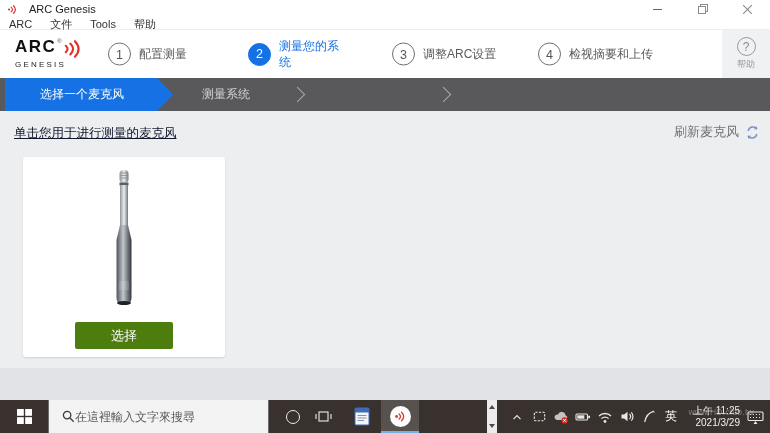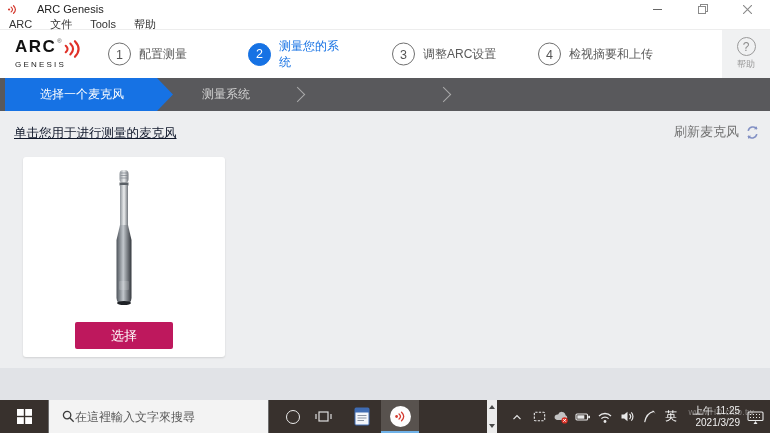--- a/index.html
+++ b/index.html
@@ -3,21 +3,21 @@
 <meta charset="utf-8">
 <style>
   * { margin:0; padding:0; box-sizing:border-box; }
   html,body { width:770px; height:433px; }
   body { font-family:"Liberation Sans","DejaVu Sans",sans-serif; background:#000; }
   .app { position:relative; width:770px; height:433px; overflow:hidden; background:#edeef0; }
 
   
   .titlebar { position:absolute; top:0; left:0; right:0; height:18px; background:#fff; display:flex; align-items:center; }
   .titlebar .app-ic { margin-left:7px; display:flex; }
-  .titlebar .ttl { margin-left:19px; font-size:11px; color:#222; }
+  .titlebar .ttl { margin-left:11px; font-size:11px; color:#222; }
   .wincontrols { position:absolute; right:0; top:0; height:18px; display:flex; }
   .wc { width:45px; height:18px; display:flex; align-items:center; justify-content:center; cursor:default; }
 
   
   .menubar { position:absolute; top:18px; left:0; right:0; height:12px; background:#fff; display:flex; align-items:center; border-bottom:1px solid #ededed; }
   .menuitem { font-size:11px; color:#333; padding:0 9px; line-height:12px; }
 
   
   .header { position:absolute; top:30px; left:0; right:0; height:48px; background:#fff; }
   .logo { position:absolute; left:15px; top:8px; }
@@ -46,21 +46,21 @@
   .sep1 { left:292px; } .sep2 { left:438px; }
 
   
   .content { position:absolute; top:111px; left:0; right:0; height:289px; background:#edeef0; }
   .instruction { position:absolute; left:14px; top:14px; font-size:12.5px; color:#0f172a;text-decoration:underline; }
   .refresh { position:absolute; right:10px; top:12px; display:flex; align-items:center; gap:6px; cursor:pointer; }
   .refresh .rlbl { font-size:13px; color:#737373; }
   .miccard { position:absolute; left:23px; top:46px; width:202px; height:200px; background:#fff; border-radius:3px;
     box-shadow:0 1px 2px rgba(0,0,0,.12); display:flex; flex-direction:column; align-items:center; cursor:pointer; }
   .micimg { margin-top:10px; }
-  .selectbtn { margin-top:auto; margin-bottom:8px; width:98px; height:27px; background:#be185d; color:#fff; border:none; border-radius:2px; font-size:13px; font-family:inherit; cursor:pointer; }
+  .selectbtn { margin-top:auto; margin-bottom:8px; width:98px; height:27px; background:#4d7c0f; color:#fff; border:none; border-radius:2px; font-size:13px; font-family:inherit; cursor:pointer; }
   .footerstrip { position:absolute; left:0; right:0; bottom:0; height:32px; background:#e1e3e7; }
 
   
   .taskbar { position:absolute; left:0; right:0; bottom:0; height:33px; background:#38312d; }
   .startbtn { position:absolute; left:0; top:0; width:48px; height:33px; display:flex; align-items:center; justify-content:center; }
   .searchbox { position:absolute; left:48px; top:0; width:221px; height:33px; background:#f3f3f3; display:flex; align-items:center; border:1px solid #6e6e6e; border-top:none; border-bottom:none; }
   .searchbox input { border:none; outline:none; background:transparent; font-size:12px; color:#333; flex:1; font-family:inherit; }
   .searchbox input::placeholder { color:#5a5a5a; opacity:1; }
   .searchbox .mag { margin-left:13px; display:flex; }
   .tbtn { position:absolute; top:0; width:38px; height:33px; display:flex; align-items:center; justify-content:center; }

